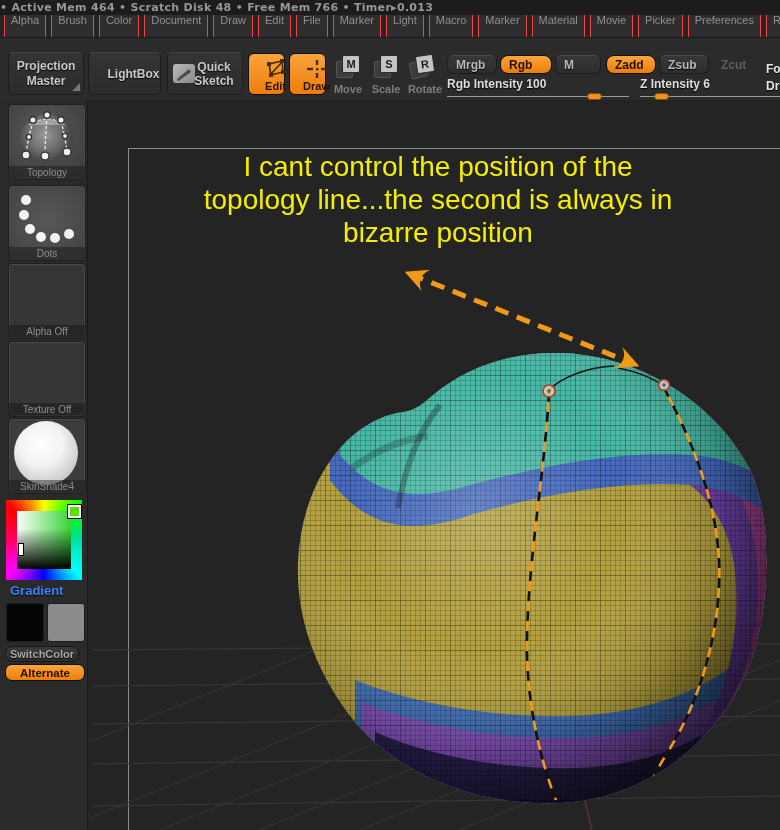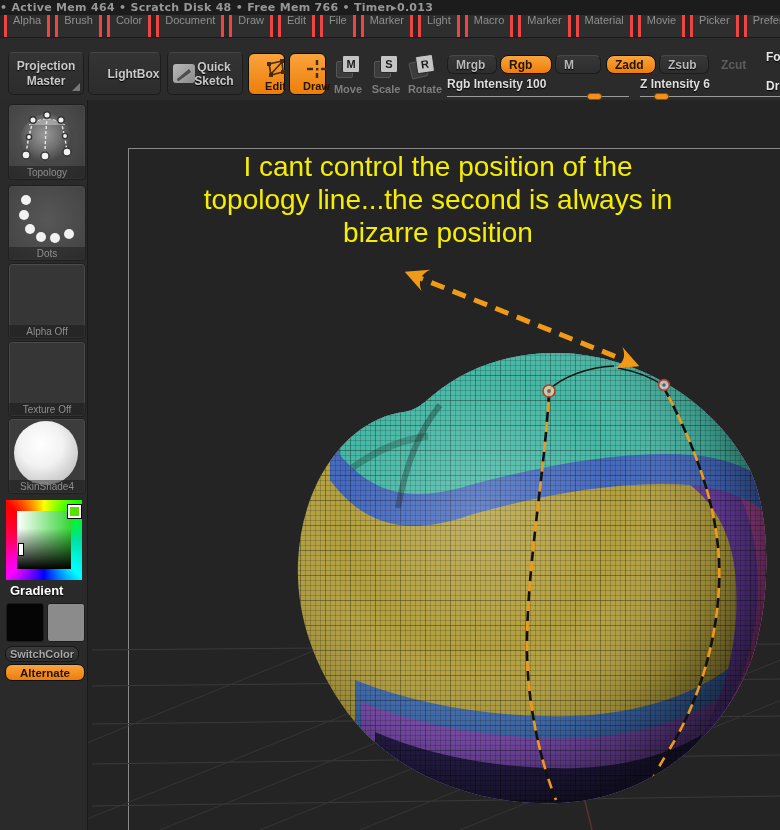--- a/index.html
+++ b/index.html
@@ -8,21 +8,21 @@
 
   
   #statusbar{position:absolute;left:0;top:0;width:100%;height:15px;background:#1c1c1c;
     color:#979797;font:bold 11px "DejaVu Sans",sans-serif;letter-spacing:.3px;
     line-height:15px;box-sizing:border-box;white-space:nowrap;overflow:hidden;}
 
   
   #menubar{position:absolute;left:0;top:15px;width:100%;height:23px;background:#252525;
     display:flex;align-items:center;gap:5px;padding-left:4px;overflow:hidden;
     border-bottom:1px solid #1a1a1a;box-sizing:border-box;}
-  .menu-btn{flex:0 0 auto;background:#2e2e2e;border:3px solid #ef4444;border-radius:3px;
+  .menu-btn{flex:0 0 auto;background:#2e2e2e;border:1px solid #ef4444;border-radius:3px;
     color:#8f8f8f;font:11px "Liberation Sans",sans-serif;padding:2px 6px 14px;cursor:default;}
 
   
   #toolbar{position:absolute;left:0;top:38px;width:100%;height:62px;background:#2b2b2b;
     border-bottom:1px solid #151515;}
   .tbtn{position:absolute;background:linear-gradient(#343434,#2c2c2c);border:1px solid #1c1c1c;
     border-top-color:#454545;border-radius:5px;color:#c9c9c9;font:bold 12px "Liberation Sans",sans-serif;
     text-shadow:0 1px 1px #000;display:flex;align-items:center;justify-content:center;text-align:center;
     box-sizing:border-box;padding-left:18px;}
   #btn-projection{left:8px;top:14px;width:76px;height:43px;line-height:15px;padding:2px;}
@@ -54,21 +54,21 @@
     font:bold 12px "Liberation Sans",sans-serif;text-shadow:0 1px 1px #000;
     display:flex;align-items:center;padding:4px 8px;box-sizing:border-box;}
   .chip.active{background:linear-gradient(#f9a43c,#ee7d0a);border-color:#0f0f0f;color:#241300;
     text-shadow:none;border-radius:8px;}
   .chip.dim{background:none;border-color:transparent;color:#5d5d5d;text-shadow:none;}
   #chip-mrgb{left:447px;width:50px;} #chip-rgb{left:500px;width:52px;}
   #chip-m{left:555px;width:46px;} #chip-zadd{left:606px;width:50px;}
   #chip-zsub{left:659px;width:50px;} #chip-zcut{left:712px;width:40px;}
   .cutlbl{position:absolute;color:#e6e6e6;font:bold 12px "Liberation Sans",sans-serif;
     text-shadow:0 1px 1px #000;}
-  #lbl-fo{left:766px;top:12px;} #lbl-dr{left:766px;top:41px;}
+  #lbl-fo{left:766px;top:24px;} #lbl-dr{left:766px;top:41px;}
   .slider{position:absolute;height:20px;color:#dedede;font:bold 12px "Liberation Sans",sans-serif;
     text-shadow:0 1px 1px #000;}
   #slider-rgb{left:447px;top:39px;width:182px;} #slider-z{left:640px;top:39px;width:140px;}
   .slider .track{position:absolute;left:0;right:0;bottom:0;height:1px;background:#9b9b9b;}
   .slider .handle{position:absolute;bottom:-3px;width:15px;height:7px;border-radius:4px;
     background:var(--accent);border:1px solid #8a4e00;box-sizing:border-box;}
   #slider-rgb .handle{left:140px;} #slider-z .handle{left:14px;}
 
   
   #sidebar{position:absolute;left:0;top:100px;width:88px;height:730px;background:#2a2a2a;
@@ -90,21 +90,21 @@
   #hue{position:absolute;inset:0;background:conic-gradient(from 315deg,
       #ff0000,#ffff00,#00ff00,#00e0a0,#00ffff,#0000ff,#ff00ff,#ff0060,#ff0000);}
   #sv{position:absolute;left:11px;top:11px;right:11px;bottom:11px;
     background:linear-gradient(to top,#000 0%,rgba(0,0,0,0) 70%),
                linear-gradient(to right,#ffffff,#35d435);}
   #hue-cursor{position:absolute;right:1px;top:5px;width:9px;height:9px;background:#58e000;
     border:2px solid #fff;outline:1px solid #000;}
   #sv-cursor{position:absolute;left:12px;top:43px;width:4px;height:11px;background:#fff;
     border:1px solid #000;}
   #gradient-label{position:absolute;left:0;top:483px;width:88px;text-align:left;padding-left:10px;
-    color:#ffffff;font:bold 13px "Liberation Sans",sans-serif;text-shadow:0 1px 1px #000;box-sizing:border-box;}
+    color:#3b82f6;font:bold 13px "Liberation Sans",sans-serif;text-shadow:0 1px 1px #000;box-sizing:border-box;}
   .swatch{position:absolute;top:503px;width:38px;height:39px;border:1px solid #1c1c1c;
     border-radius:3px;box-sizing:border-box;}
   #swatch-main{left:6px;background:#050505;}
   #swatch-secondary{left:47px;background:#8b8b8b;}
   #btn-switchcolor{position:absolute;left:5px;top:546px;width:74px;height:16px;
     background:linear-gradient(#3a3a3a,#2e2e2e);border:1px solid #161616;border-radius:7px;
     color:#a8a8a8;font:bold 11px "Liberation Sans",sans-serif;text-align:center;line-height:15px;
     text-shadow:0 1px 1px #000;box-sizing:border-box;}
   #btn-alternate{position:absolute;left:5px;top:564px;width:80px;height:17px;
     background:linear-gradient(#f9a43c,#ee7d0a);border:1px solid #0f0f0f;border-radius:7px;

